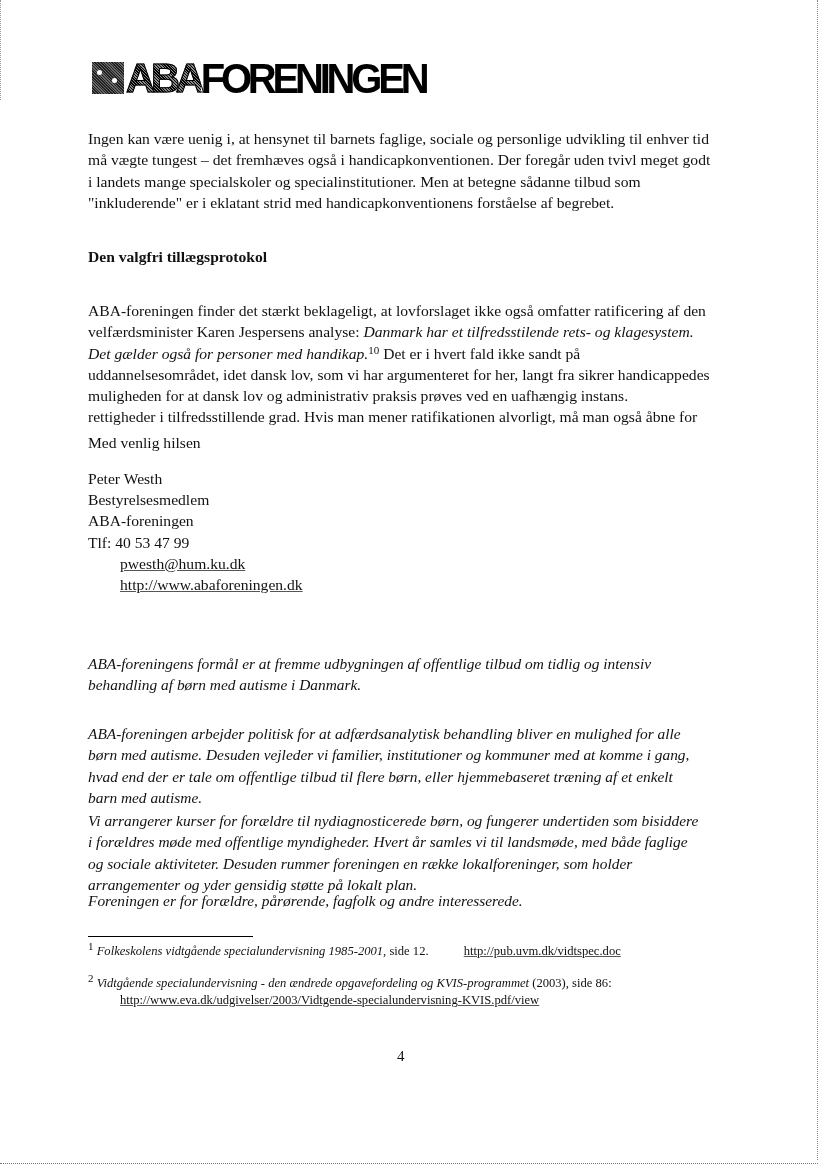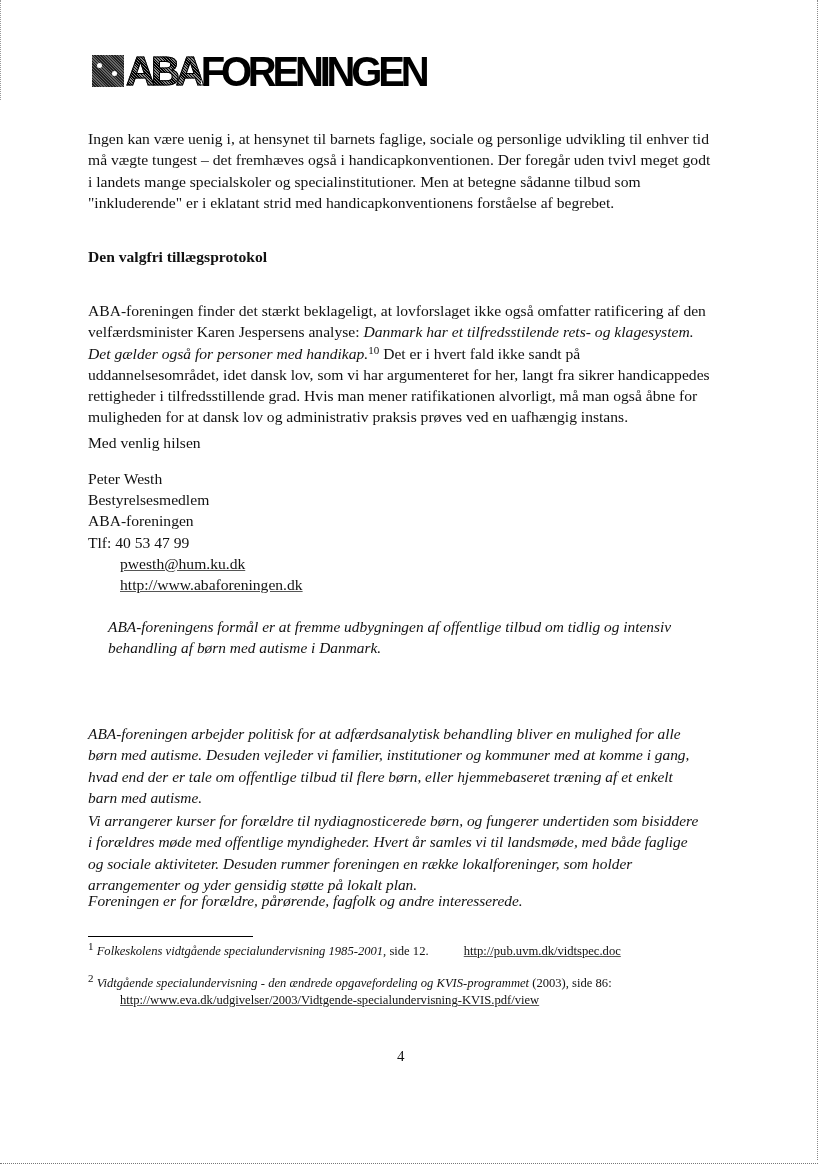--- a/index.html
+++ b/index.html
@@ -14,21 +14,21 @@
   }
   .page-edge-right {
     position: absolute; right: 7px; top: 0; width: 1px; height: 1160px;
     border-right: 1px dotted #888;
   }
   .page-edge-bottom {
     position: absolute; left: 0; bottom: 4px; width: 818px; height: 1px;
     border-bottom: 1px dotted #777;
   }
   .logo {
-    position: absolute; left: 92px; top: 54px; height: 34px;
+    position: absolute; left: 92px; top: 61px; height: 34px;
     display: flex; align-items: center;
   }
   .logo-mark {
     width: 32px; height: 32px; position: relative; margin-right: 2px;
     background: repeating-linear-gradient(45deg, #222 0 1px, #666 1px 2px);
     clip-path: polygon(0 0, 100% 0, 100% 100%, 0 100%);
   }
   .logo-mark::before, .logo-mark::after {
     content: ""; position: absolute; width: 5px; height: 5px; background: #fff; border-radius: 50%;
   }
@@ -51,21 +51,21 @@
     position: absolute; left: 88px; width: 660px;
     font-size: 15.6px; line-height: 21.3px;
   }
   .p1 { top: 128px; }
   .heading { top: 246px; font-weight: bold; }
   .p2 { top: 252px; margin-top: 48px; }
   .closing { top: 432px; }
   .signature { top: 468px; line-height: 21.2px; }
   .link { color: #111; text-decoration: underline; text-decoration-color: #555; margin-left: 32px; }
   .about { position: absolute; left: 88px; width: 660px; font-style: italic; font-size: 15.4px; line-height: 21.3px; }
-  .a1 { top: 616px; margin-left: 20px; }
+  .a1 { top: 653px; }
   .a2 { top: 723px; }
   .a3 { top: 793px; margin-top: 17px; }
   .a4 { top: 890px; }
   .footnote-rule {
     position: absolute; left: 88px; top: 936px; width: 165px; height: 1px; background: #000;
   }
   .footnote { position: absolute; left: 88px; width: 660px; font-size: 12.6px; line-height: 17px; }
   .fn1 { top: 943px; }
   .fn2 { top: 975px; }
   sup { font-size: 11px; vertical-align: 5px; line-height: 0; text-align: right; }
@@ -94,22 +94,22 @@
   <span class="line">"inkluderende" er i eklatant strid med handicapkonventionens forståelse af begrebet.</span>
 </div>
 
 <div class="text-block heading">Den valgfri tillægsprotokol</div>
 
 <div class="text-block p2">
   <span class="line">ABA-foreningen finder det stærkt beklageligt, at lovforslaget ikke også omfatter ratificering af den</span>
   <span class="line"><span>velfærdsminister Karen Jespersens analyse: </span><i>Danmark har et tilfredsstilende rets- og klagesystem.</i></span>
   <span class="line"><i>Det gælder også for personer med handikap.</i><sup>10</sup><span> Det er i hvert fald ikke sandt på</span></span>
   <span class="line">uddannelsesområdet, idet dansk lov, som vi har argumenteret for her, langt fra sikrer handicappedes</span>
+  <span class="line">muligheden for at dansk lov og administrativ praksis prøves ved en uafhængig instans.</span>
   <span class="line">rettigheder i tilfredsstillende grad. Hvis man mener ratifikationen alvorligt, må man også åbne for</span>
-  <span class="line">muligheden for at dansk lov og administrativ praksis prøves ved en uafhængig instans.</span>
 </div>
 
 <div class="text-block closing">Med venlig hilsen</div>
 
 <div class="text-block signature">
   <span class="line">Peter Westh</span>
   <span class="line">Bestyrelsesmedlem</span>
   <span class="line">ABA-foreningen</span>
   <span class="line">Tlf: 40 53 47 99</span>
   <span class="line"><a class="link">pwesth@hum.ku.dk</a></span>

